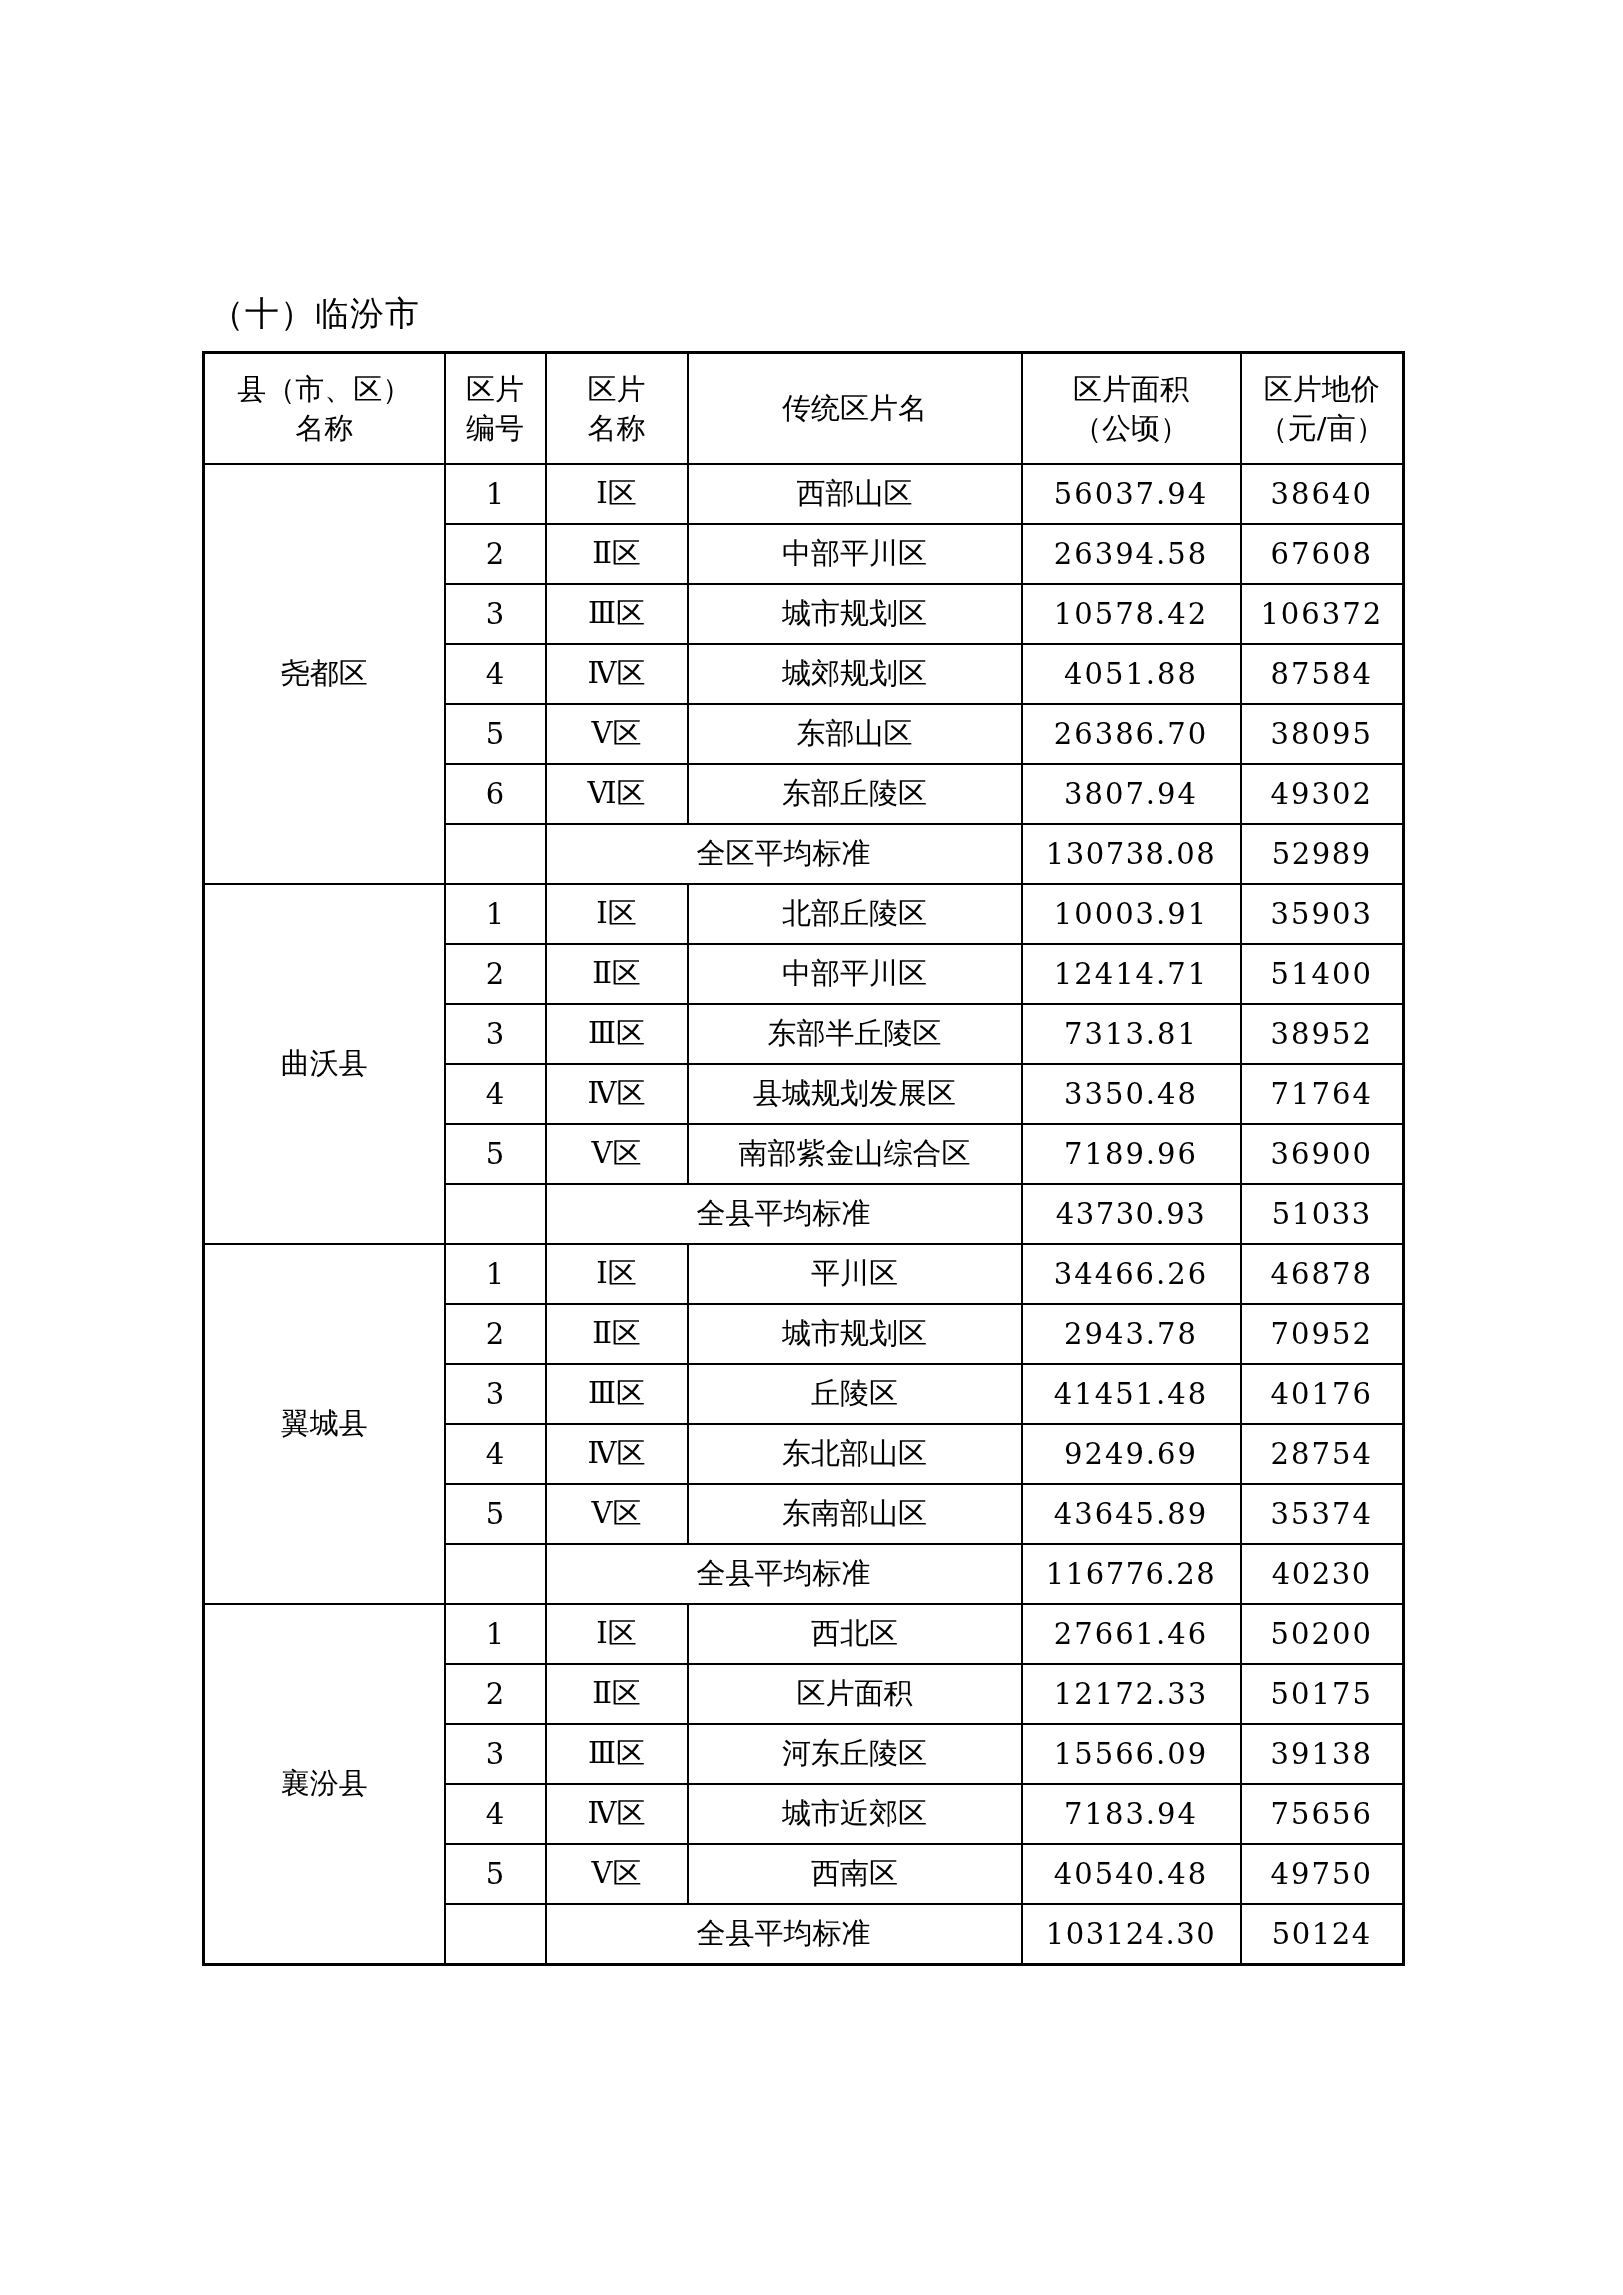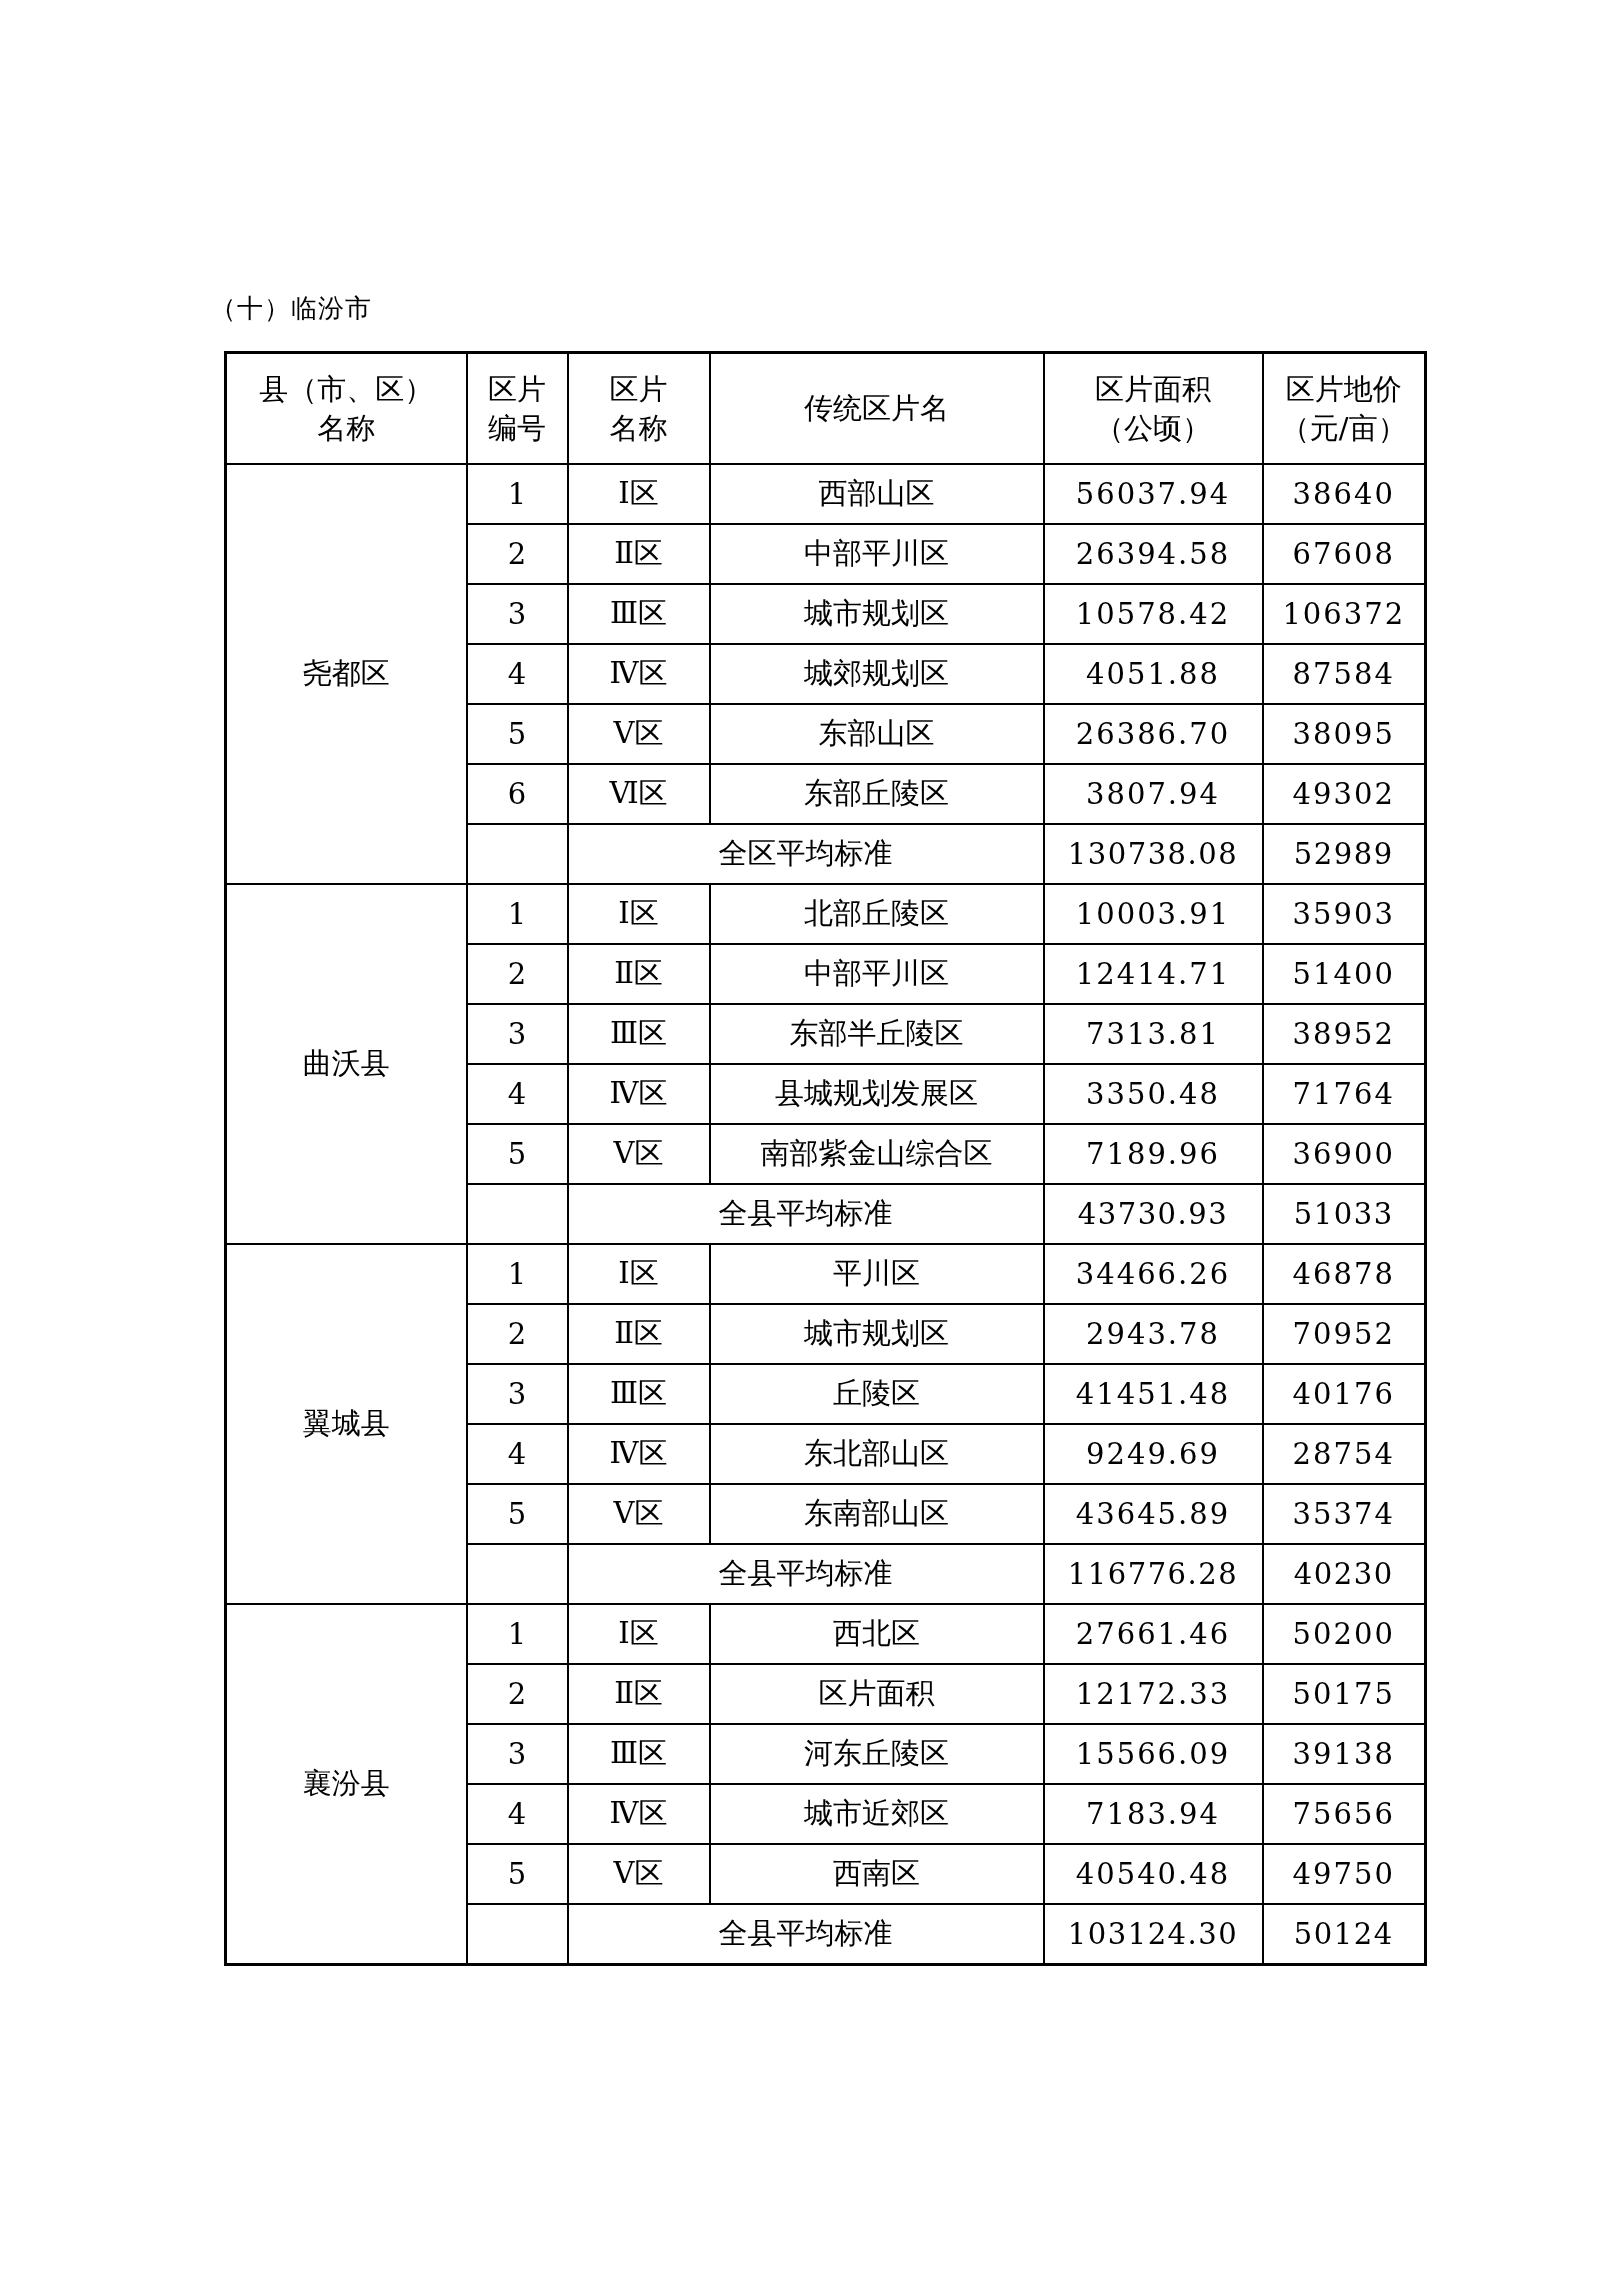--- a/index.html
+++ b/index.html
@@ -1,20 +1,20 @@
 <!DOCTYPE html>
 <html style="font-size:8.2px"><head>
 <meta charset="utf-8">
 <style>
   html, body { margin: 0; padding: 0; background: #ffffff; }
   body { width: 1623px; height: 2295px; position: relative; overflow: hidden;
          font-family: "DejaVu Serif", "Liberation Serif", serif; color: #000; }
-  .section-title { position: absolute; left: 210px; top: 291px; font-size: 26px;
+  .section-title { position: absolute; left: 210px; top: 291px; font-size: 34px;
                    font-family: "DejaVu Sans", "Liberation Sans", sans-serif; letter-spacing: 1px; }
-  table.land { position: absolute; left: 224px; top: 351px; width: 1201px;
+  table.land { position: absolute; left: 202px; top: 351px; width: 1201px;
                border-collapse: collapse; table-layout: fixed; border: 3.1px solid #000; }
   table.land td, table.land th { border: 2px solid #000; padding: 0; font-weight: normal;
                font-size: 29px; text-align: center; vertical-align: middle; }
   table.land thead th { height: 109px; line-height: 39px; font-family: "DejaVu Sans", "Liberation Sans", sans-serif; }
   table.land tbody td { height: 58px; }
   td.county { font-weight: bold; font-family: Liberation Sans, sans-serif; font-size: 30px; }
   td.num { text-align: right; padding-right: 19.4px; letter-spacing: 2px; font-family: "DejaVu Serif", serif; margin-top: 46px; }
   td.avg-label { font-weight: bold; font-family: "DejaVu Sans", "Liberation Sans", sans-serif; }
   td.avg-num { font-weight: bold; text-align: right; padding-right: 19.4px; letter-spacing: 1.5px; }
   tr.avg td { height: 58px; }

